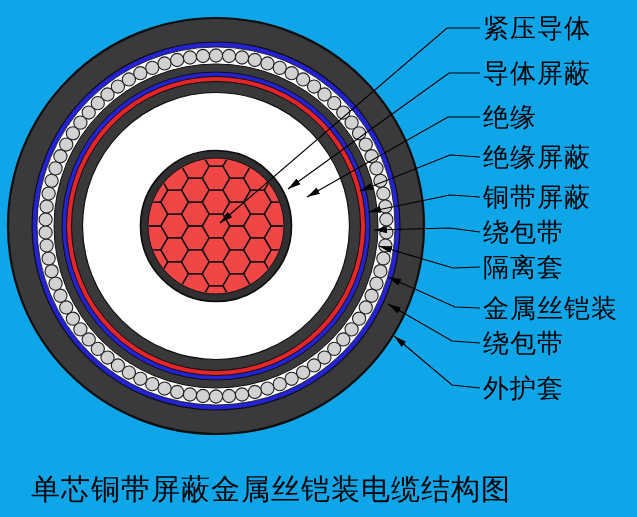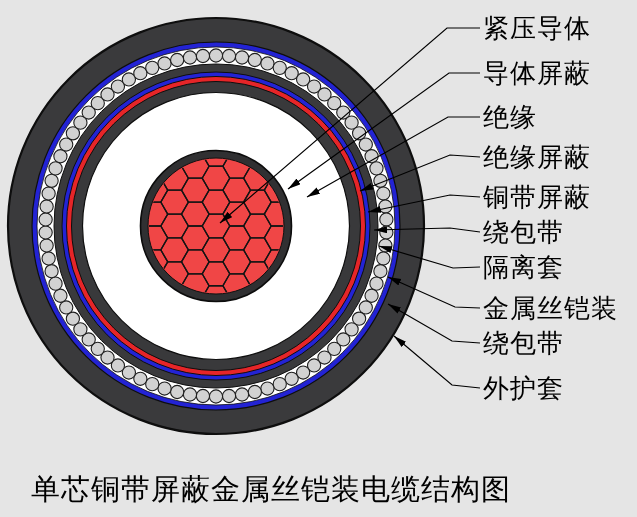--- a/index.html
+++ b/index.html
@@ -1,19 +1,19 @@
 <!DOCTYPE html>
 <html><head>
 <meta charset="utf-8">
 <style>
   html,body{margin:0;padding:0;background:#ffffff;}
   .page{
     position:relative;
     width:637px;height:517px;
-    background:#e5e5e5;
+    background:#0ea5e9;
     font-family:"Liberation Serif","DejaVu Serif",serif;
     overflow:hidden;
   }
   svg{display:block;}
   text{fill:#000000;}
   .layer-label{font-size:26px;letter-spacing:1px;}
   .caption{font-size:29px;letter-spacing:1px;}
   .leader{fill:none;stroke:#000000;stroke-width:1.2px;}
 </style>
 </head>

